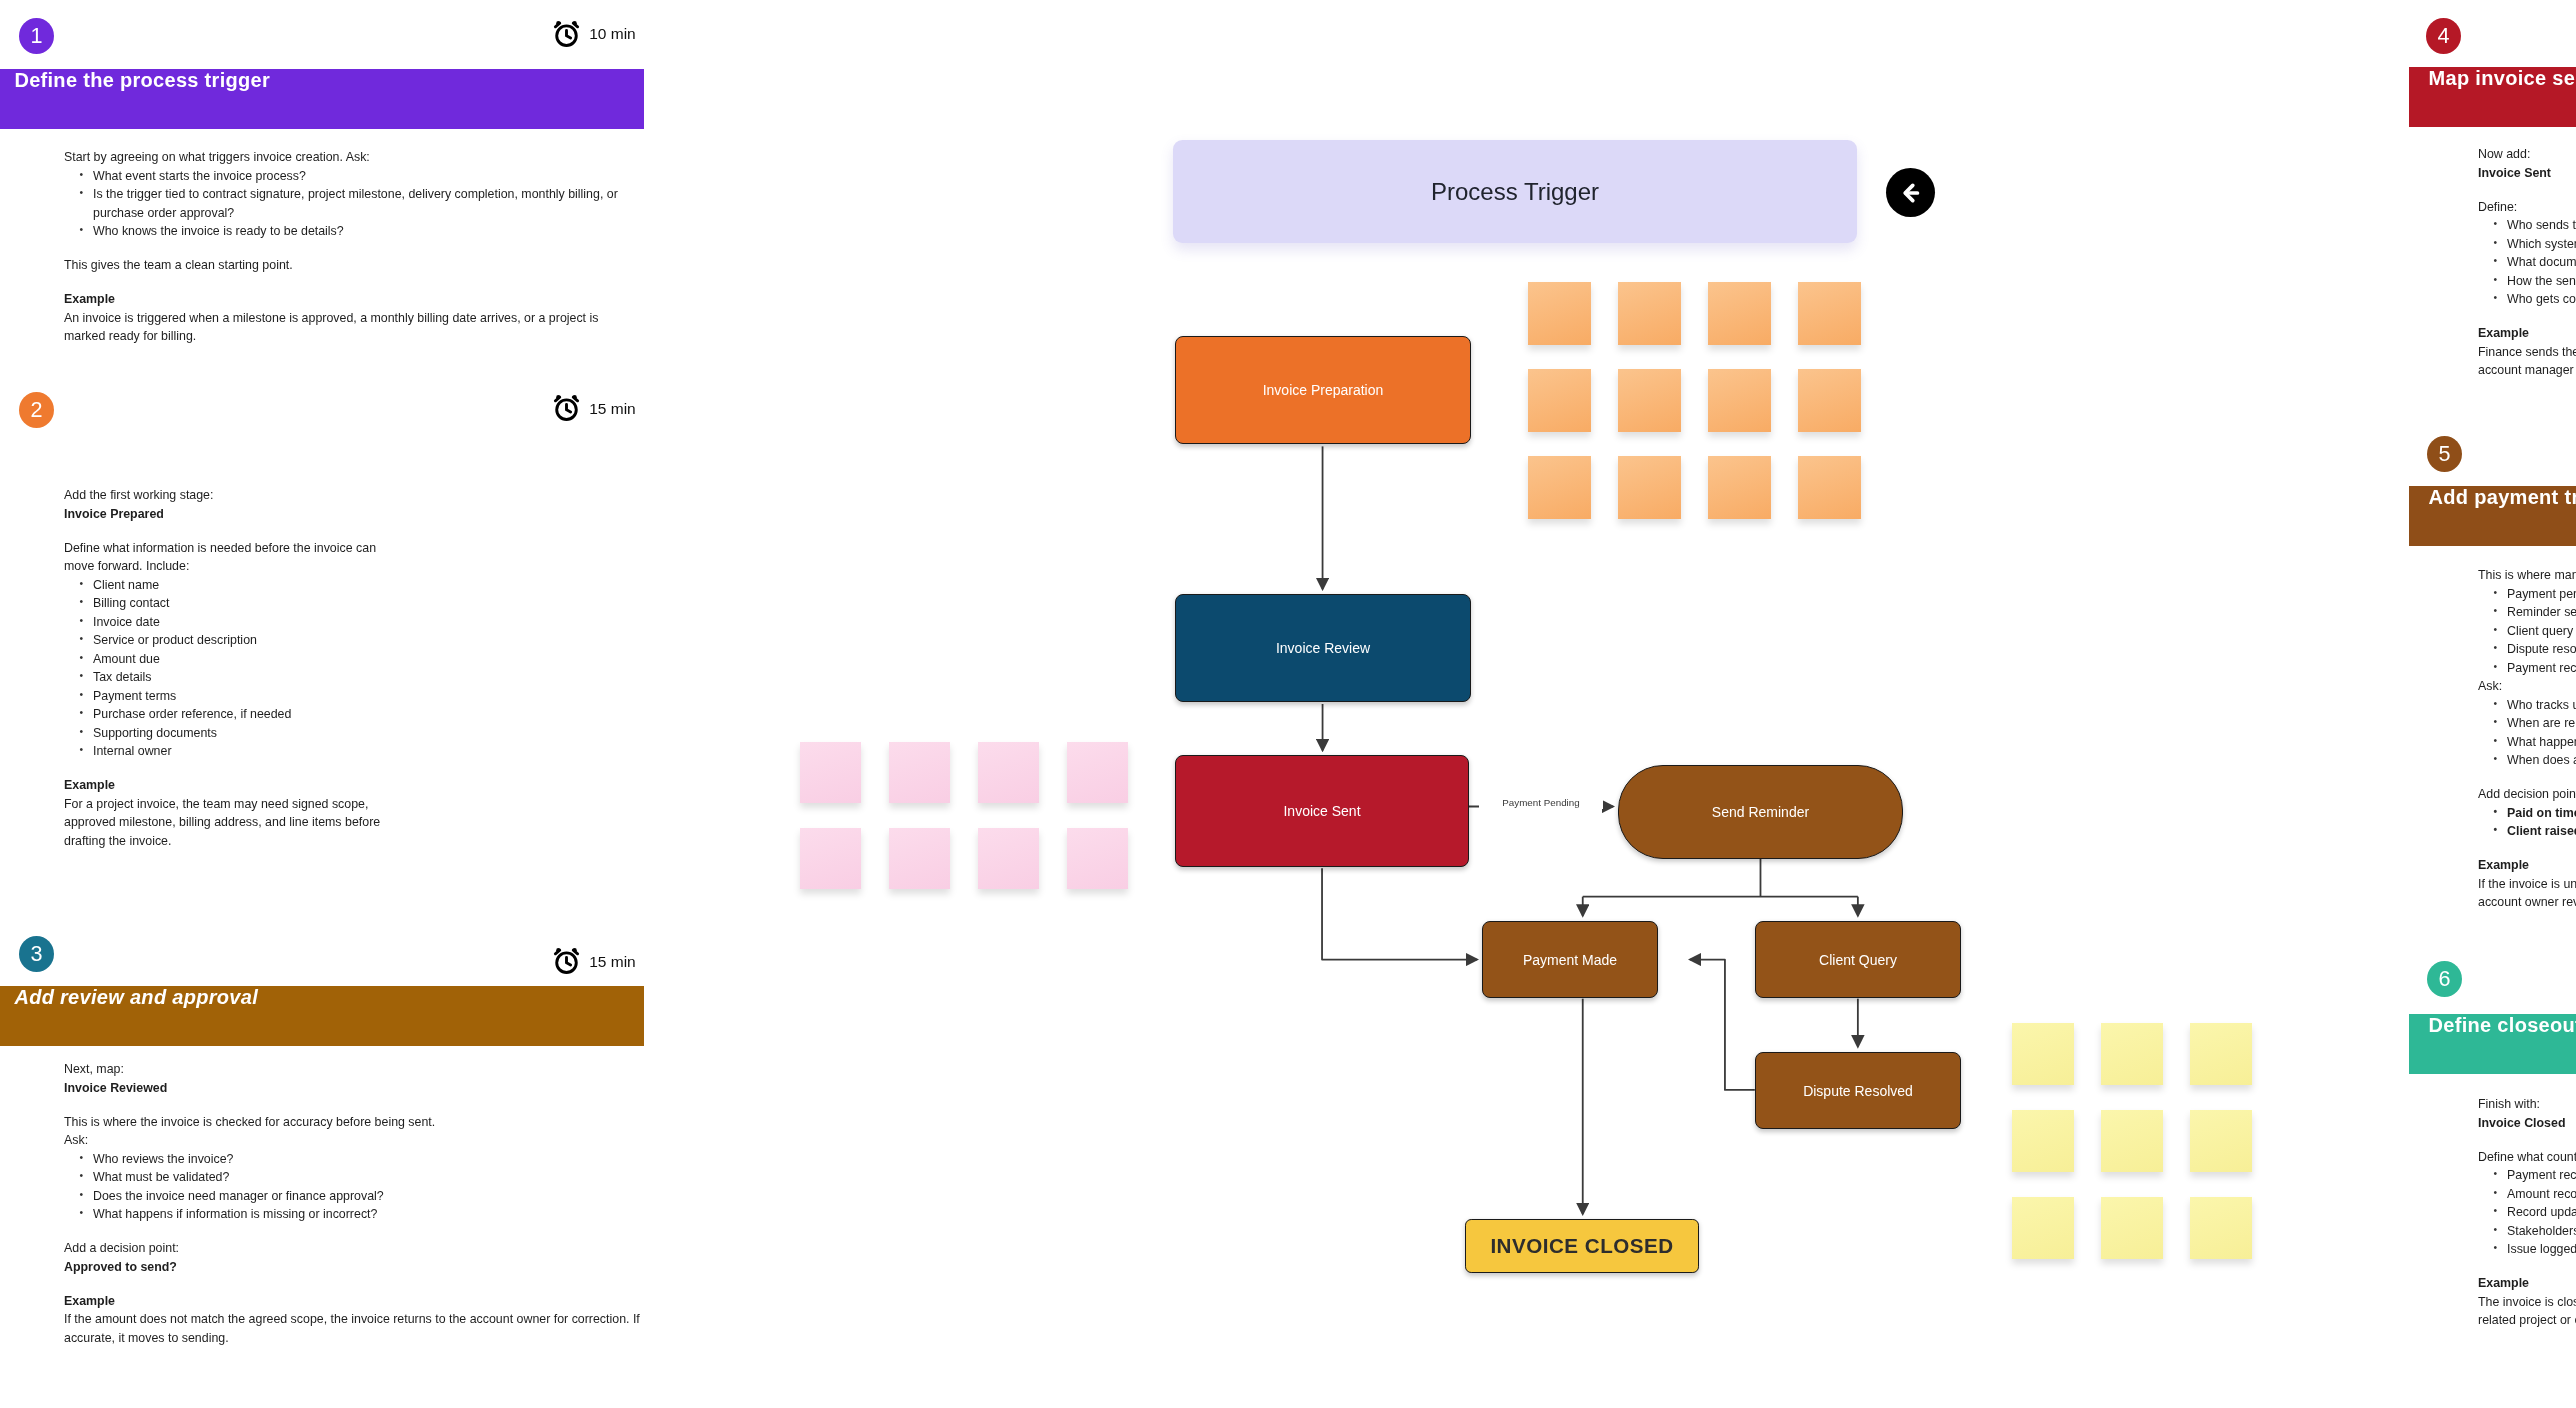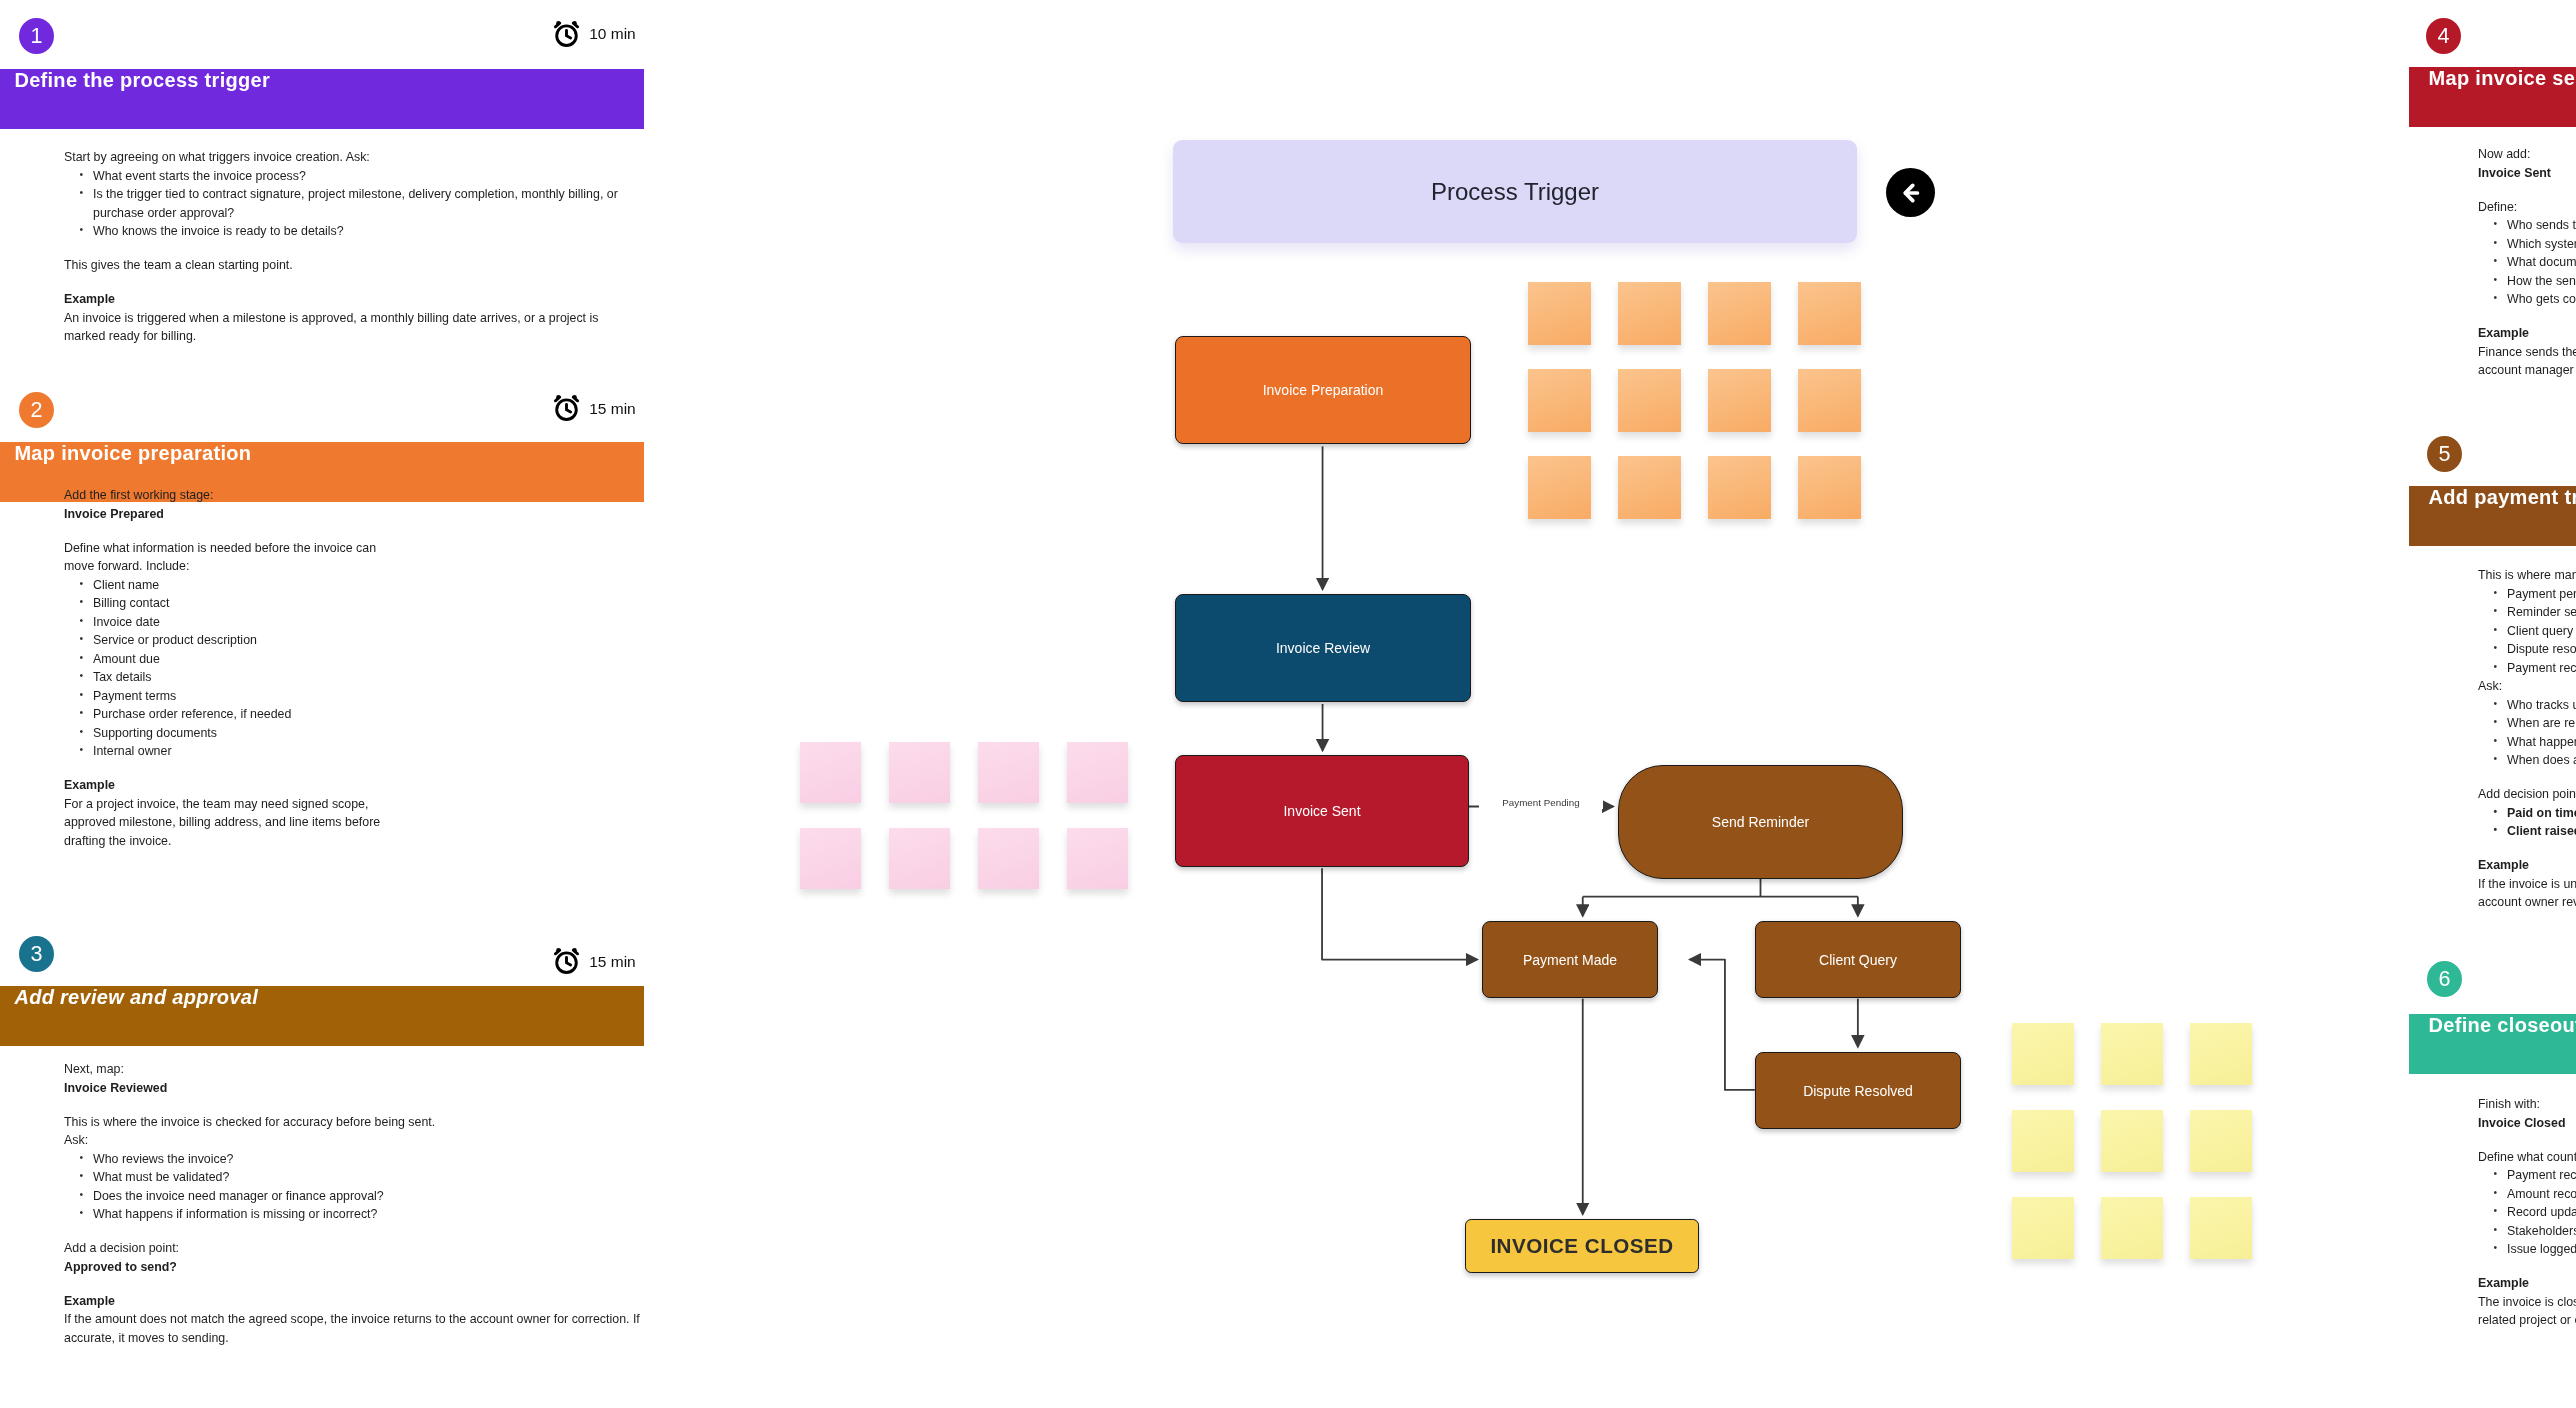--- a/index.html
+++ b/index.html
@@ -51,21 +51,21 @@
 
   
   .node{position:absolute;display:flex;align-items:center;justify-content:center;
         border:1.5px solid #1a1a1a;border-radius:8px;color:#fff;font-size:14px;font-weight:500;
         box-sizing:border-box;box-shadow:0 2.6px 5.2px rgba(0,0,0,.22);text-align:center;}
   .n-proc{left:1173px;top:140px;width:684px;height:103px;border:none;border-radius:9.3px;
           font-size:24px;font-weight:500;box-shadow:0 6.2px 12.4px rgba(100,90,190,.16);}
   .n-prep{left:1175px;top:336px;width:296px;height:108px}
   .n-review{left:1175px;top:594px;width:296px;height:108px}
   .n-sent{left:1175px;top:755px;width:294px;height:112px}
-  .n-remind{left:1618px;top:765px;width:285px;height:114px;border-radius:45px}
+  .n-remind{left:1618px;top:765px;width:285px;height:94px;border-radius:45px}
   .n-paid{left:1482px;top:921px;width:176px;height:77px}
   .n-query{left:1755px;top:921px;width:206px;height:77px}
   .n-dispute{left:1755px;top:1052px;width:206px;height:77px}
   .n-closed{left:1465px;top:1219px;width:234px;height:54px;font-size:20.6px;font-weight:600;
             letter-spacing:0.5px;border-radius:6.2px}
 
   
   .back-btn{position:absolute;left:1886px;top:168px;width:49px;height:49px;border-radius:50%;
             background:#000;display:flex;align-items:center;justify-content:center;cursor:pointer;}
   .back-btn svg{width:28px;height:28px}
@@ -128,23 +128,20 @@
           <circle cx="12" cy="13" r="8.1"></circle>
           <path d="M12 8.6 V13 L15.4 14.9"></path>
           <path d="M6.4 2.6 L2.8 5.6"></path>
           <path d="M17.6 2.6 L21.2 5.6"></path>
         </g>
         <circle cx="5.2" cy="2.6" r="1.7" fill="#000"></circle>
         <circle cx="18.8" cy="2.6" r="1.7" fill="#000"></circle>
       </svg>
     <span>15 min</span>
   </div>
-  <div class="bar p2-bar" style="background: rgb(239, 122, 47);">
-      <span>Map invoice preparation</span>
-    </div>
   <div class="pbody p2-body">
       <div class="p">Add the first working stage:</div>
       <div class="h">Invoice Prepared</div>
       <div class="space"></div>
       <div class="p">Define what information is needed before the invoice can move forward. Include:</div>
       <div class="li"><span class="dot">•</span><span>Client name</span></div>
       <div class="li"><span class="dot">•</span><span>Billing contact</span></div>
       <div class="li"><span class="dot">•</span><span>Invoice date</span></div>
       <div class="li"><span class="dot">•</span><span>Service or product description</span></div>
       <div class="li"><span class="dot">•</span><span>Amount due</span></div>

